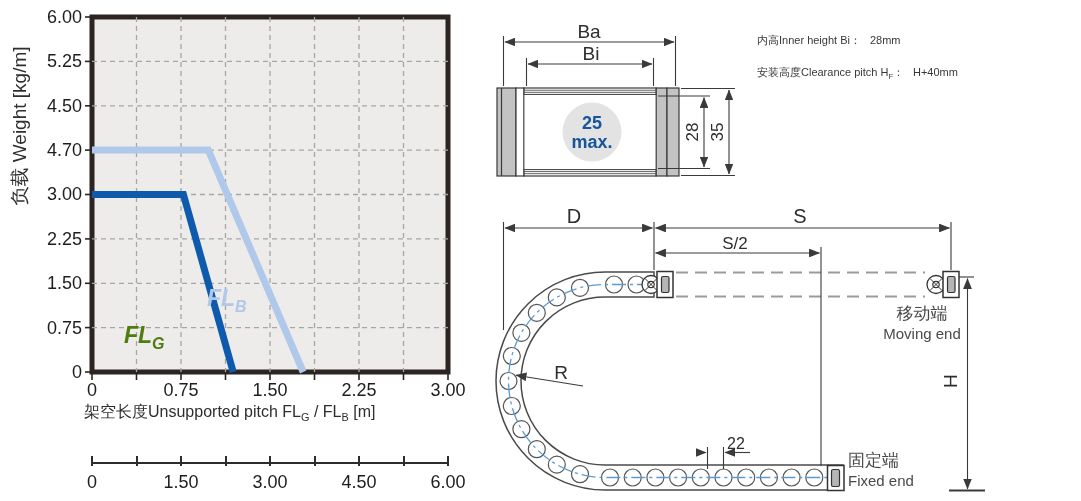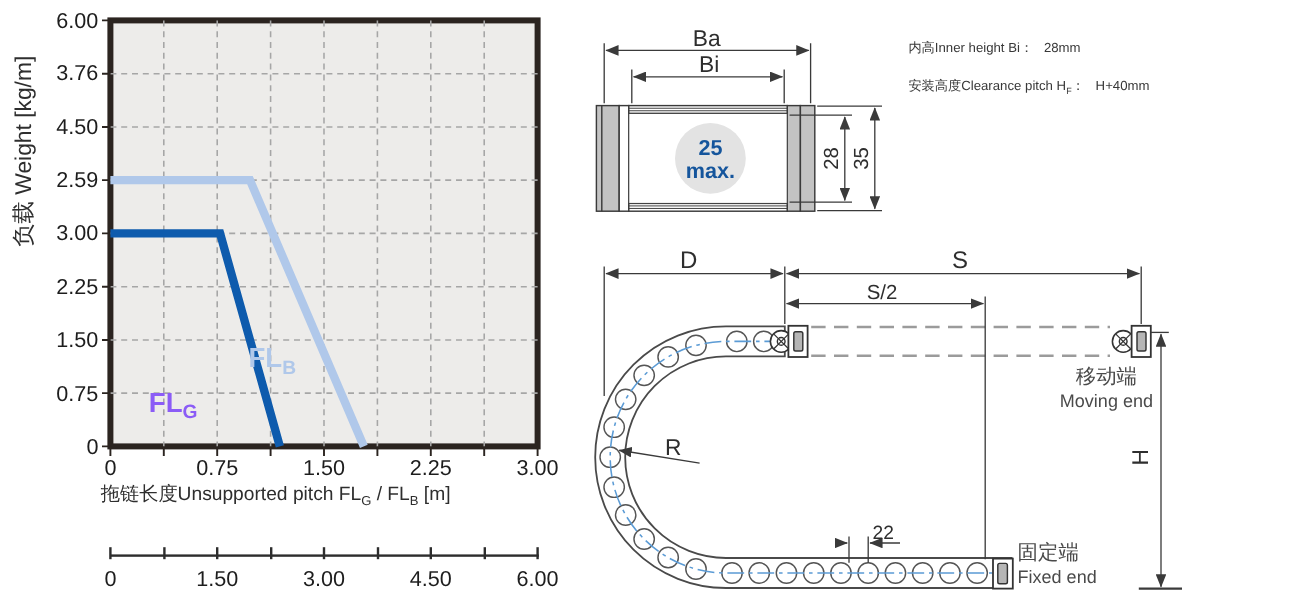--- a/index.html
+++ b/index.html
@@ -5,21 +5,21 @@
   html,body{margin:0;padding:0;background:#fff;}
   #canvas{position:relative;width:1081px;height:501px;background:#ffffff;overflow:hidden;
           font-family:"Liberation Sans","DejaVu Sans",sans-serif;color:#2a2a2a;}
   .ytick{position:absolute;left:28px;width:54px;text-align:right;font-size:18px;color:#1d1d1d;line-height:20px;}
   .xtick{position:absolute;width:60px;text-align:center;font-size:18px;color:#1d1d1d;top:380px;}
   .stick{position:absolute;width:60px;text-align:center;font-size:18px;color:#1d1d1d;top:472px;}
   .axis-caption{position:absolute;left:84px;font-size:16px;color:#2e2e2e;white-space:nowrap;}
   sub{font-size:68%;}
   .yaxis-label{position:absolute;left:-102px;top:115px;width:240px;height:22px;text-align:center;
                font-size:19px;color:#2e2e2e;transform:rotate(-90deg);white-space:nowrap;}
-  .fl-label{position:absolute;font-weight:bold;font-size:23px;white-space:nowrap;}
+  .fl-label{position:absolute;font-style:italic;font-weight:bold;font-size:23px;white-space:nowrap;}
   .fl-label sub{font-size:16px;}
   .s-axis-line{position:absolute;left:92px;top:462px;width:357px;height:2px;background:#2d2d2d;}
   .s-axis-tick{position:absolute;top:456px;width:2px;height:10px;background:#2d2d2d;}
   .specs{position:absolute;left:757px;top:27px;font-size:11px;color:#383838;}
   .spec-row{height:32px;line-height:26px;white-space:nowrap;}
   .spec-value{margin-left:9px;}
   svg{position:absolute;}
   svg text{font-family:"Liberation Sans","DejaVu Sans",sans-serif;}
 </style>
 </head>
@@ -72,54 +72,54 @@
       <line x1="277" y1="360" x2="277" y2="368"></line>
         <line x1="321.5" y1="360" x2="321.5" y2="368"></line>
       <line x1="366" y1="360" x2="366" y2="368"></line>
     </g>
 
     <polyline fill="none" stroke-width="7" stroke-linejoin="miter" stroke-linecap="butt" points="10.0,138.1 126.3,138.1 221.2,360.0" stroke="#b0c8ea"></polyline>
     <polyline fill="none" stroke-width="7" stroke-linejoin="miter" stroke-linecap="butt" points="10.0,182.5 101.4,182.5 151.2,360.0" stroke="#0e5bad"></polyline>
   </svg>
 
   <span class="ytick" style="top:7px">6.00</span>
-  <span class="ytick" style="top:51px">3.76</span>
+  <span class="ytick" style="top:51px">5.25</span>
   <span class="ytick" style="top:96px">4.50</span>
-  <span class="ytick" style="top:140px">2.59</span>
+  <span class="ytick" style="top:140px">4.70</span>
   <span class="ytick" style="top:184px">3.00</span>
   <span class="ytick" style="top:229px">2.25</span>
   <span class="ytick" style="top:273px">1.50</span>
   <span class="ytick" style="top:318px">0.75</span>
   <span class="ytick" style="top:362px">0</span>
 
   <span class="xtick" style="left:62px">0</span>
   <span class="xtick" style="left:151px">0.75</span>
   <span class="xtick" style="left:240px">1.50</span>
   <span class="xtick" style="left:329px">2.25</span>
   <span class="xtick" style="left:418px">3.00</span>
 
-  <div class="axis-caption" style="top:402px"><span>拖链长度</span><span>Unsupported pitch FL</span><sub>G</sub><span> / FL</span><sub>B</sub><span> [m]</span></div>
+  <div class="axis-caption" style="top:402px"><span>架空长度</span><span>Unsupported pitch FL</span><sub>G</sub><span> / FL</span><sub>B</sub><span> [m]</span></div>
 
   <div class="s-axis-line"></div>
   <div class="s-axis-tick" style="left:91px"></div>
   <div class="s-axis-tick" style="left:136px"></div>
   <div class="s-axis-tick" style="left:180px"></div>
   <div class="s-axis-tick" style="left:225px"></div>
   <div class="s-axis-tick" style="left:269px"></div>
   <div class="s-axis-tick" style="left:314px"></div>
   <div class="s-axis-tick" style="left:358px"></div>
   <div class="s-axis-tick" style="left:403px"></div>
   <div class="s-axis-tick" style="left:447px"></div>
   <span class="stick" style="left:62px">0</span>
   <span class="stick" style="left:151px">1.50</span>
   <span class="stick" style="left:240px">3.00</span>
   <span class="stick" style="left:329px">4.50</span>
   <span class="stick" style="left:418px">6.00</span>
 
-  <div class="fl-label" style="left:124px;top:322px;color:#8b5cf6"><span>FL</span><sub>G</sub></div>
+  <div class="fl-label" style="left:124px;top:322px;color:#4d7c0f"><span>FL</span><sub>G</sub></div>
   <div class="fl-label" style="left:207px;top:285px;color:#b0c8ea"><span>FL</span><sub>B</sub></div>
 
   <svg style="left:488px;top:18px;" width="252" height="168" viewBox="488 18 252 168">
     <defs>
       <marker id="arX" markerWidth="11" markerHeight="8" refX="9.5" refY="4" orient="auto-start-reverse">
         <path d="M0,0 L10,4 L0,8 z" fill="#3a3a3a"></path>
       </marker>
     </defs>
 
     <g stroke="#3a3a3a" stroke-width="1.2">

